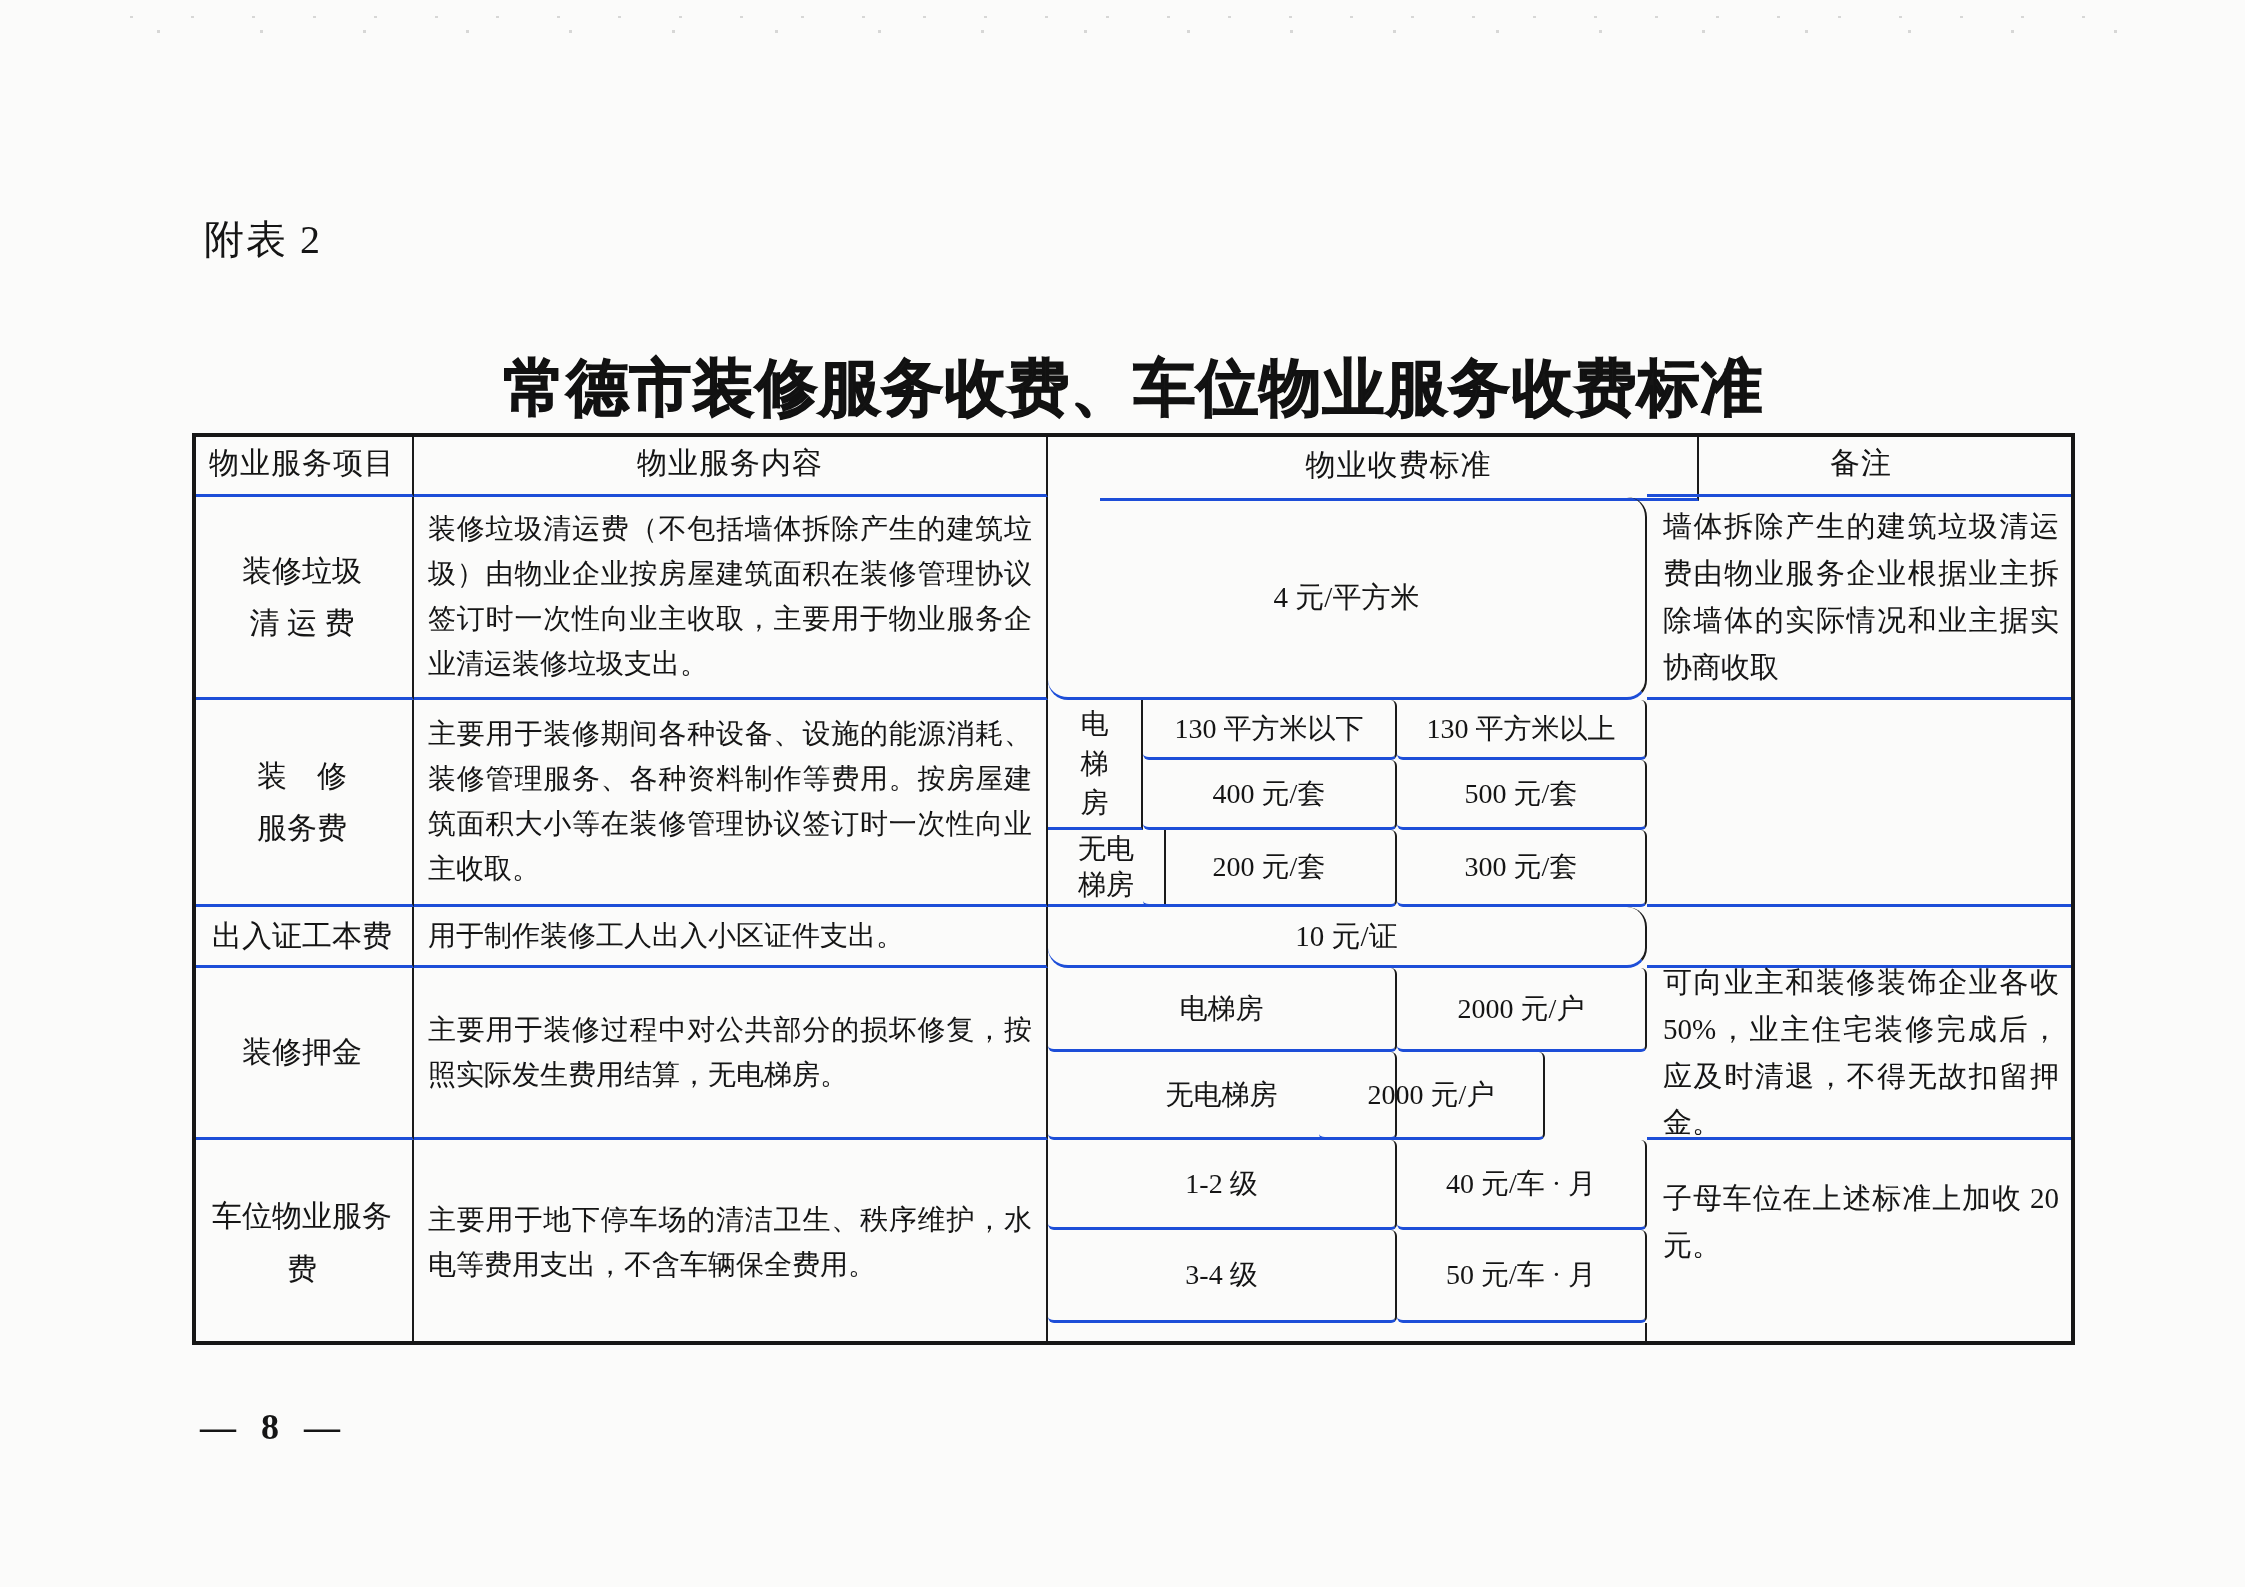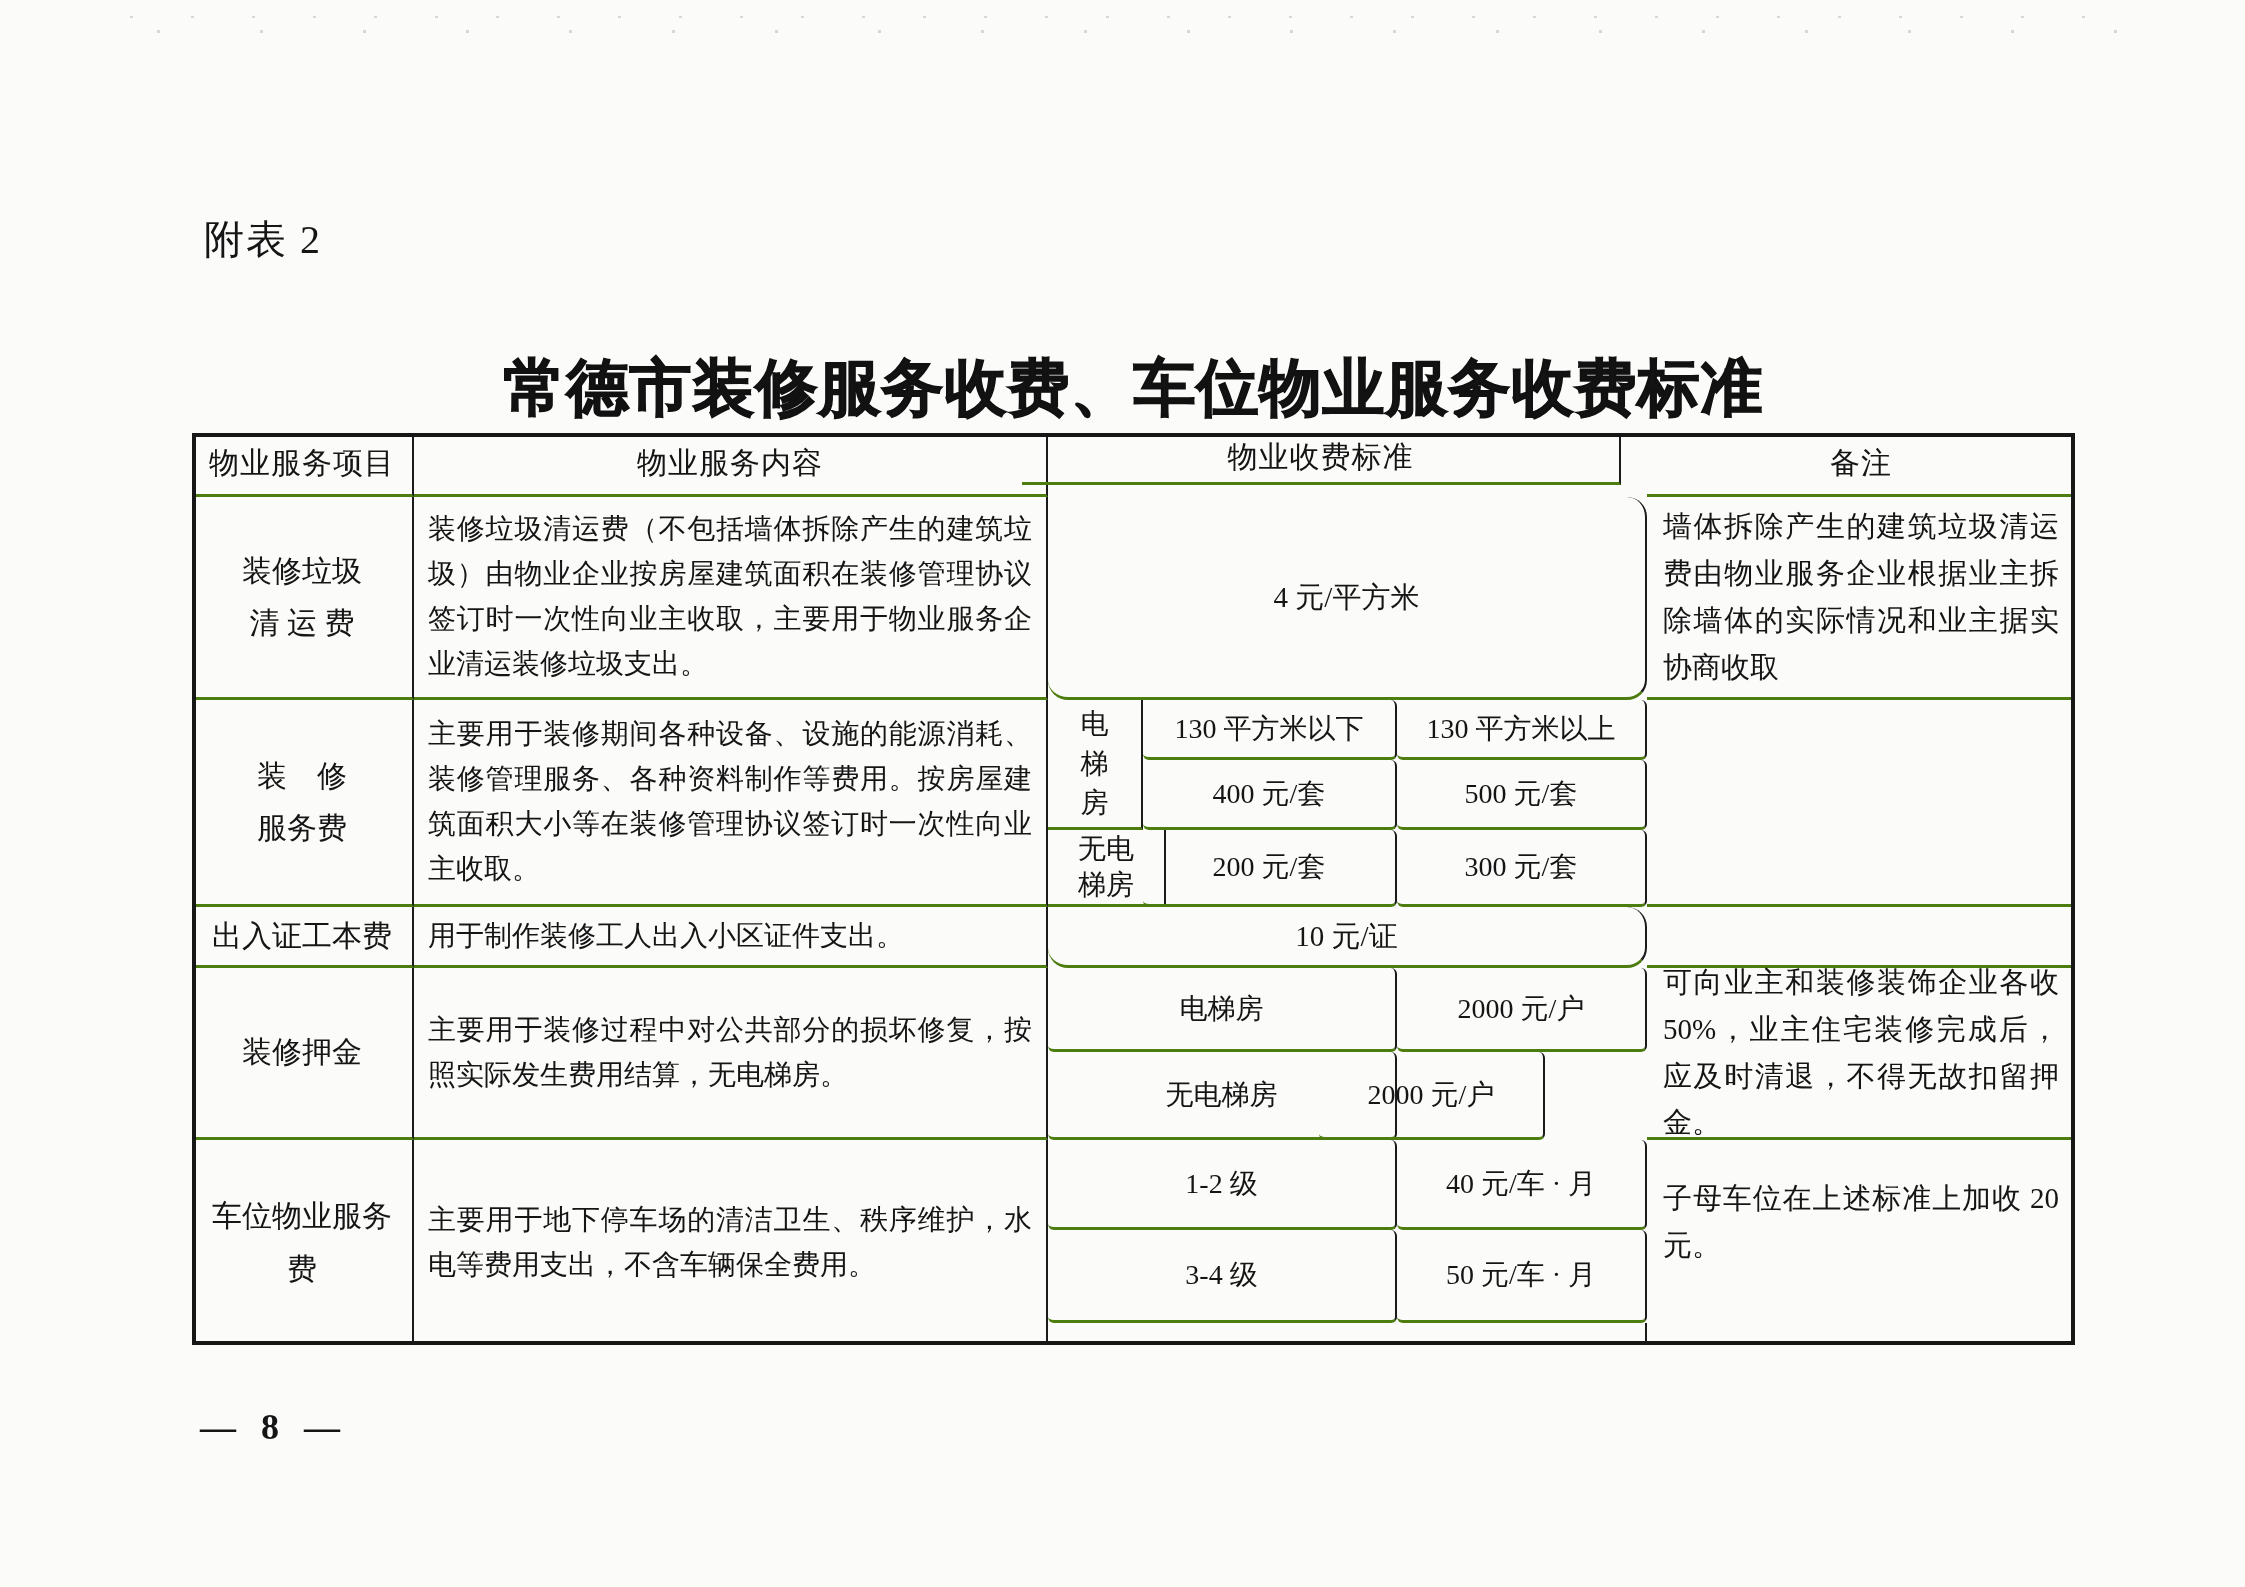--- a/index.html
+++ b/index.html
@@ -31,21 +31,21 @@
   .table-frame{
     position:absolute;left:192px;top:433px;width:1883px;height:912px;
     border:4px solid #161616;box-sizing:border-box;pointer-events:none;
   }
   .cell{
     position:absolute;box-sizing:border-box;
     display:flex;align-items:center;justify-content:center;
     text-align:center;line-height:1.55;
   }
   .br{border-right:2px solid #1a1a1a;}
-  .bb{border-bottom:3px solid #4d7c0f;}
+  .bb{border-bottom:3px solid #1d4ed8;}
   .hdr{font-size:30px;letter-spacing:1px;}
   .item{font-size:30px;line-height:1.75;white-space:pre-line;}
   .fee{font-size:29px;border-radius:20px;}
   .sub{font-size:28px;border-radius:6px;}
   .vlabel{font-size:28px;line-height:1.42;white-space:pre-line;}
   .vlabel2{font-size:28px;line-height:1.3;white-space:pre-line;}
   .paracell{justify-content:flex-start;}
   .para{
     display:block;width:100%;
     font-size:28px;line-height:1.6;
@@ -66,21 +66,21 @@
 <div class="page">
 
   <div class="scan-noise"></div>
 
   <div class="appendix">附表 2</div>
 
   <div class="doc-title">常德市装修服务收费、车位物业服务收费标准</div>
 
   <div class="cell hdr br bb" style="left:192px;top:433px;width:222px;height:64px">物业服务项目</div>
   <div class="cell hdr br bb" style="left:414px;top:433px;width:634px;height:64px">物业服务内容</div>
-  <div class="cell hdr br bb" style="left:1022px;top:433px;width:599px;height:52px">物业收费标准</div>
+  <div class="cell hdr br bb" style="left:1100px;top:433px;width:599px;height:68px">物业收费标准</div>
   <div class="cell hdr bb" style="left:1647px;top:433px;width:428px;height:64px">备注</div>
 
   <div class="cell item br bb" style="left:192px;top:497px;width:222px;height:203px">装修垃圾
 清 运 费</div>
   <div class="cell paracell br bb" style="left:414px;top:497px;width:634px;height:203px">
     <span class="para">装修垃圾清运费（不包括墙体拆除产生的建筑垃圾）由物业企业按房屋建筑面积在装修管理协议签订时一次性向业主收取，主要用于物业服务企业清运装修垃圾支出。</span>
   </div>
   <div class="cell fee br bb" style="left:1048px;top:497px;width:599px;height:203px">4 元/平方米</div>
   <div class="cell paracell bb" style="left:1647px;top:497px;width:428px;height:203px">
     <span class="para remark-para">墙体拆除产生的建筑垃圾清运费由物业服务企业根据业主拆除墙体的实际情况和业主据实协商收取</span>

